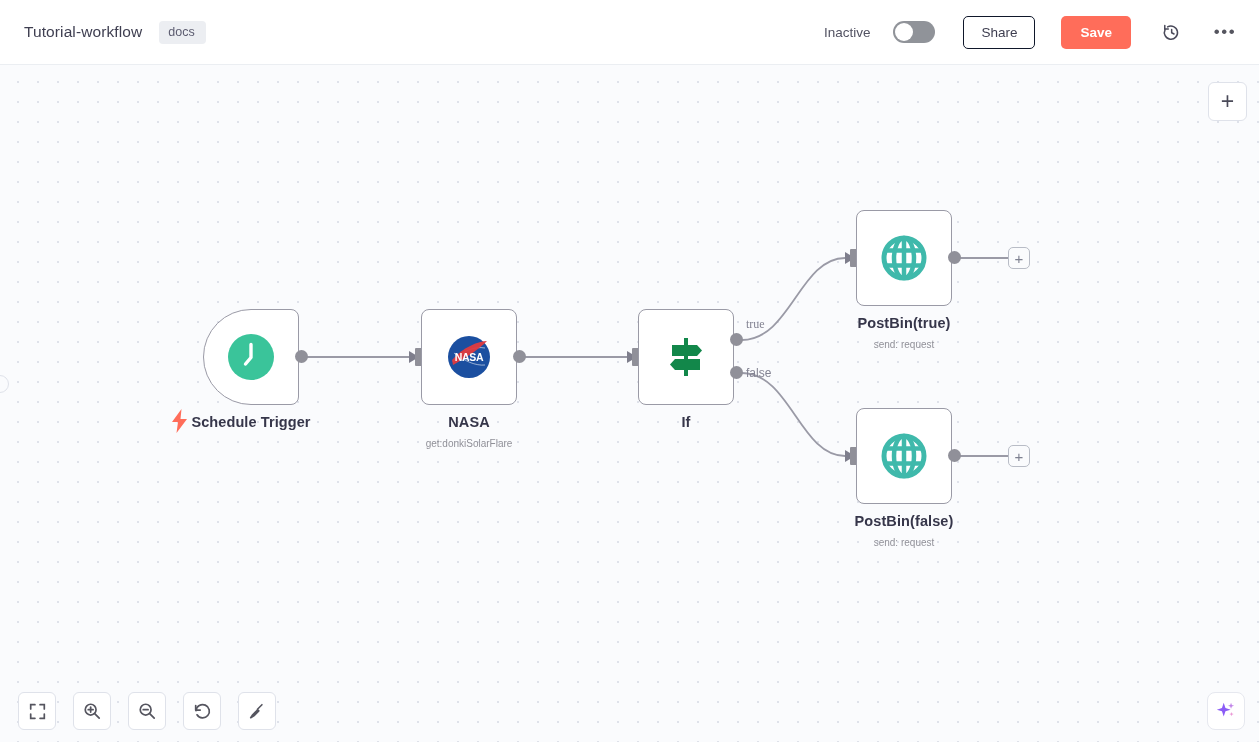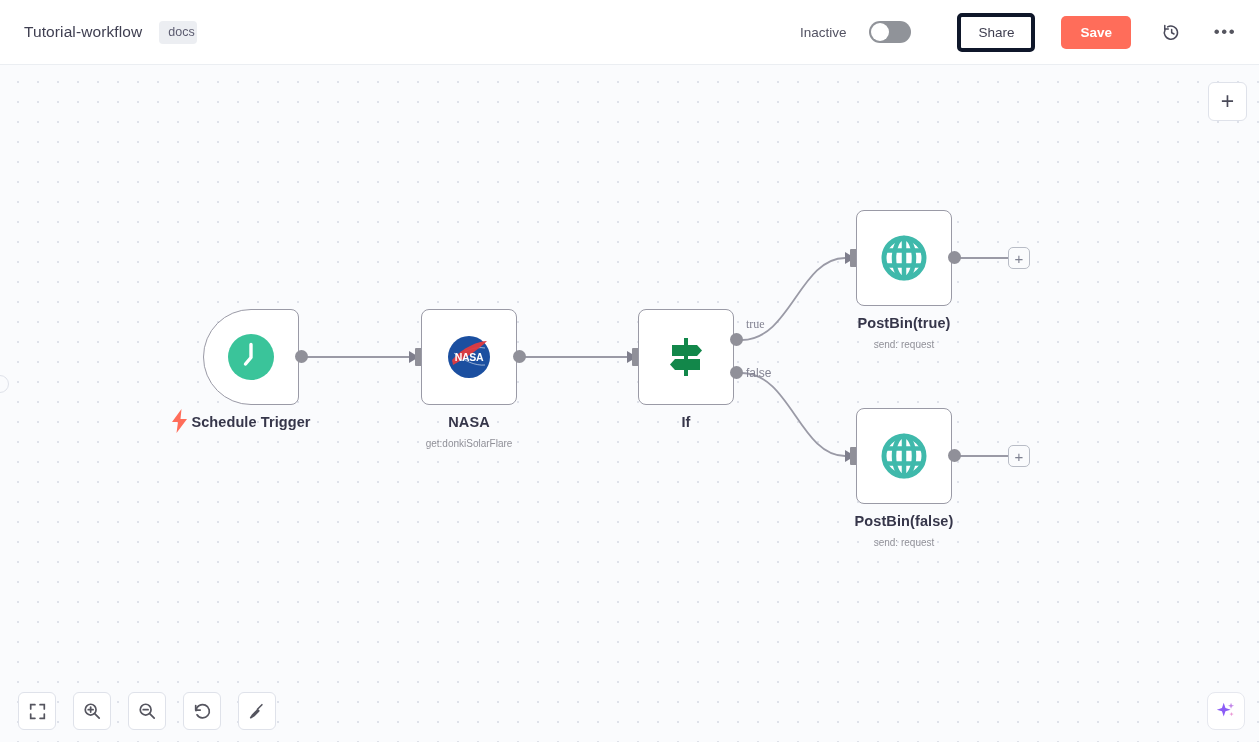--- a/index.html
+++ b/index.html
@@ -23,38 +23,38 @@
   .wf-title {
     margin-left: 24px;
     font-size: 15.5px; font-weight: 400; color: #3e3e50;
     letter-spacing: .1px;
   }
   .docs-tag {
     margin-left: 17px;
     background: #eceef2; color: #5c5c70;
     font-size: 12.5px;
     border-radius: 4px;
-    padding: 4px 2px 5px 9px;
+    padding: 4px 11px 5px 9px;
   }
   .header-right {
     margin-left: auto; margin-right: 20px;
     display: flex; align-items: center; gap: 12px;
   }
   .inactive-label { font-size: 13.5px; color: #525262; margin-right: 11px; }
   .toggle {
     width: 42px; height: 22px; border-radius: 11px;
     background: #909399; position: relative; cursor: pointer;
   }
   .toggle .knob {
     position: absolute; top: 2px; left: 2px;
     width: 18px; height: 18px; border-radius: 50%; background: #fff;
   }
   .btn-share {
-    margin-left: 34px;
-    border: 4px solid #0f172a; background: #fff;
+    margin-left: 16px;
+    border: 1px solid #0f172a; background: #fff;
     color: #3e3e50; font-size: 13.5px;
     padding: 8px 17px; border-radius: 5px; cursor: pointer;
     font-family: "Liberation Sans", sans-serif;
   }
   .btn-save {
     margin-left: 14px;
     border: none; background: #ff6d5a; color: #fff;
     font-size: 13.5px; font-weight: 600;
     padding: 9px 19px; border-radius: 5px; cursor: pointer;
     font-family: "Liberation Sans", sans-serif;

